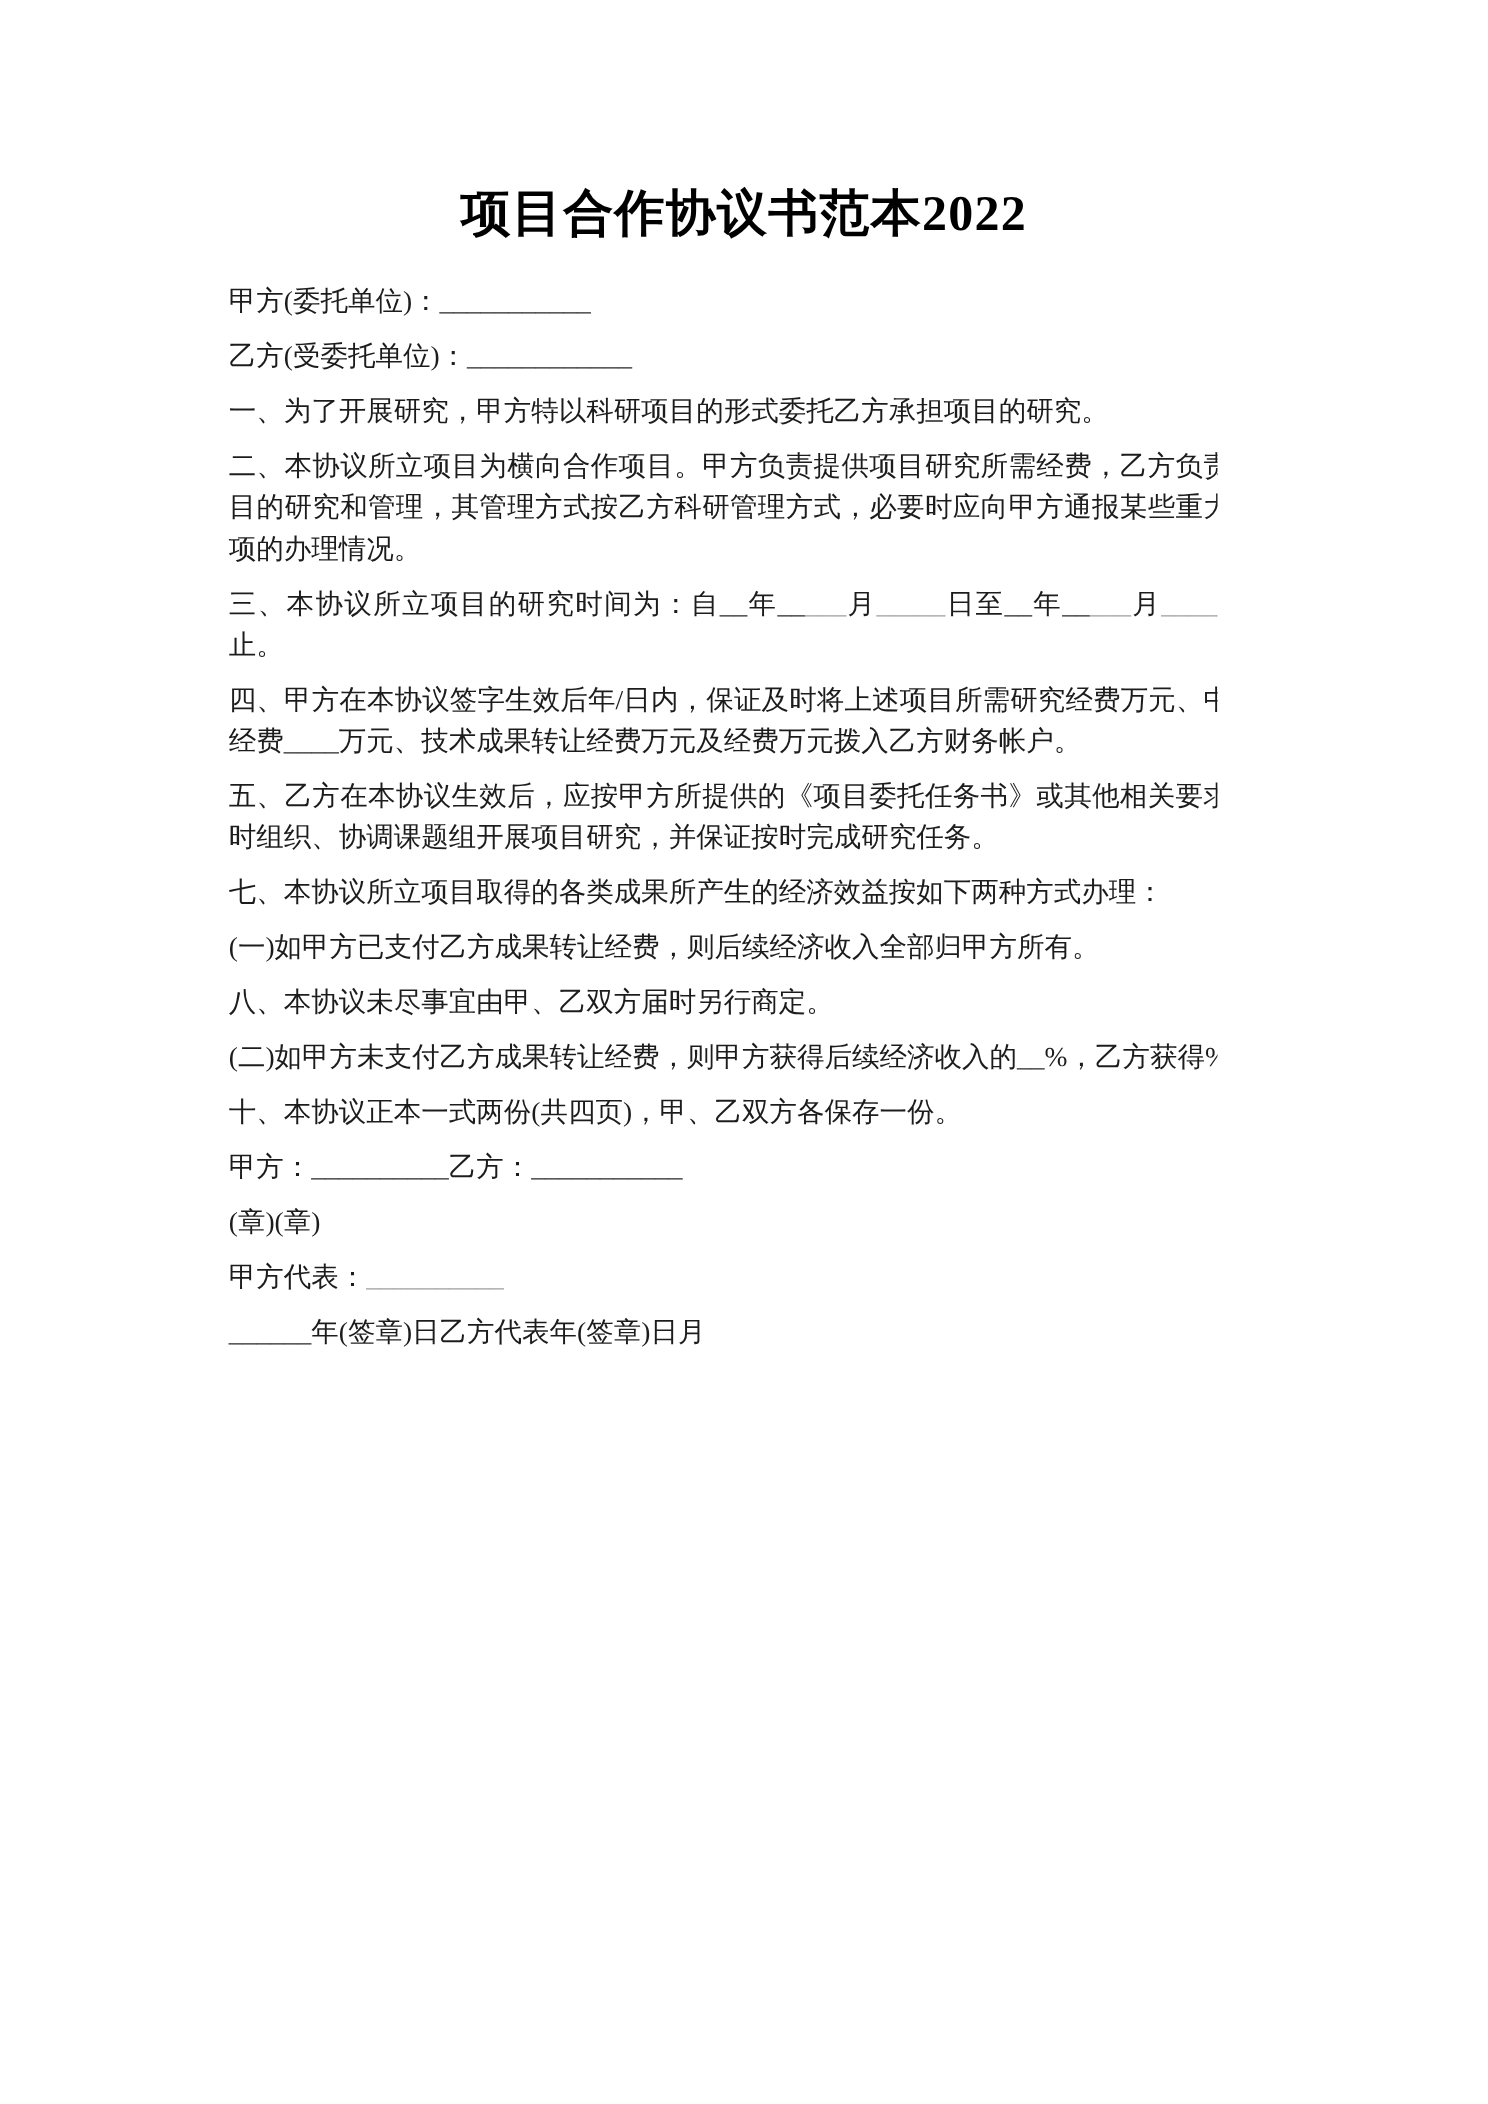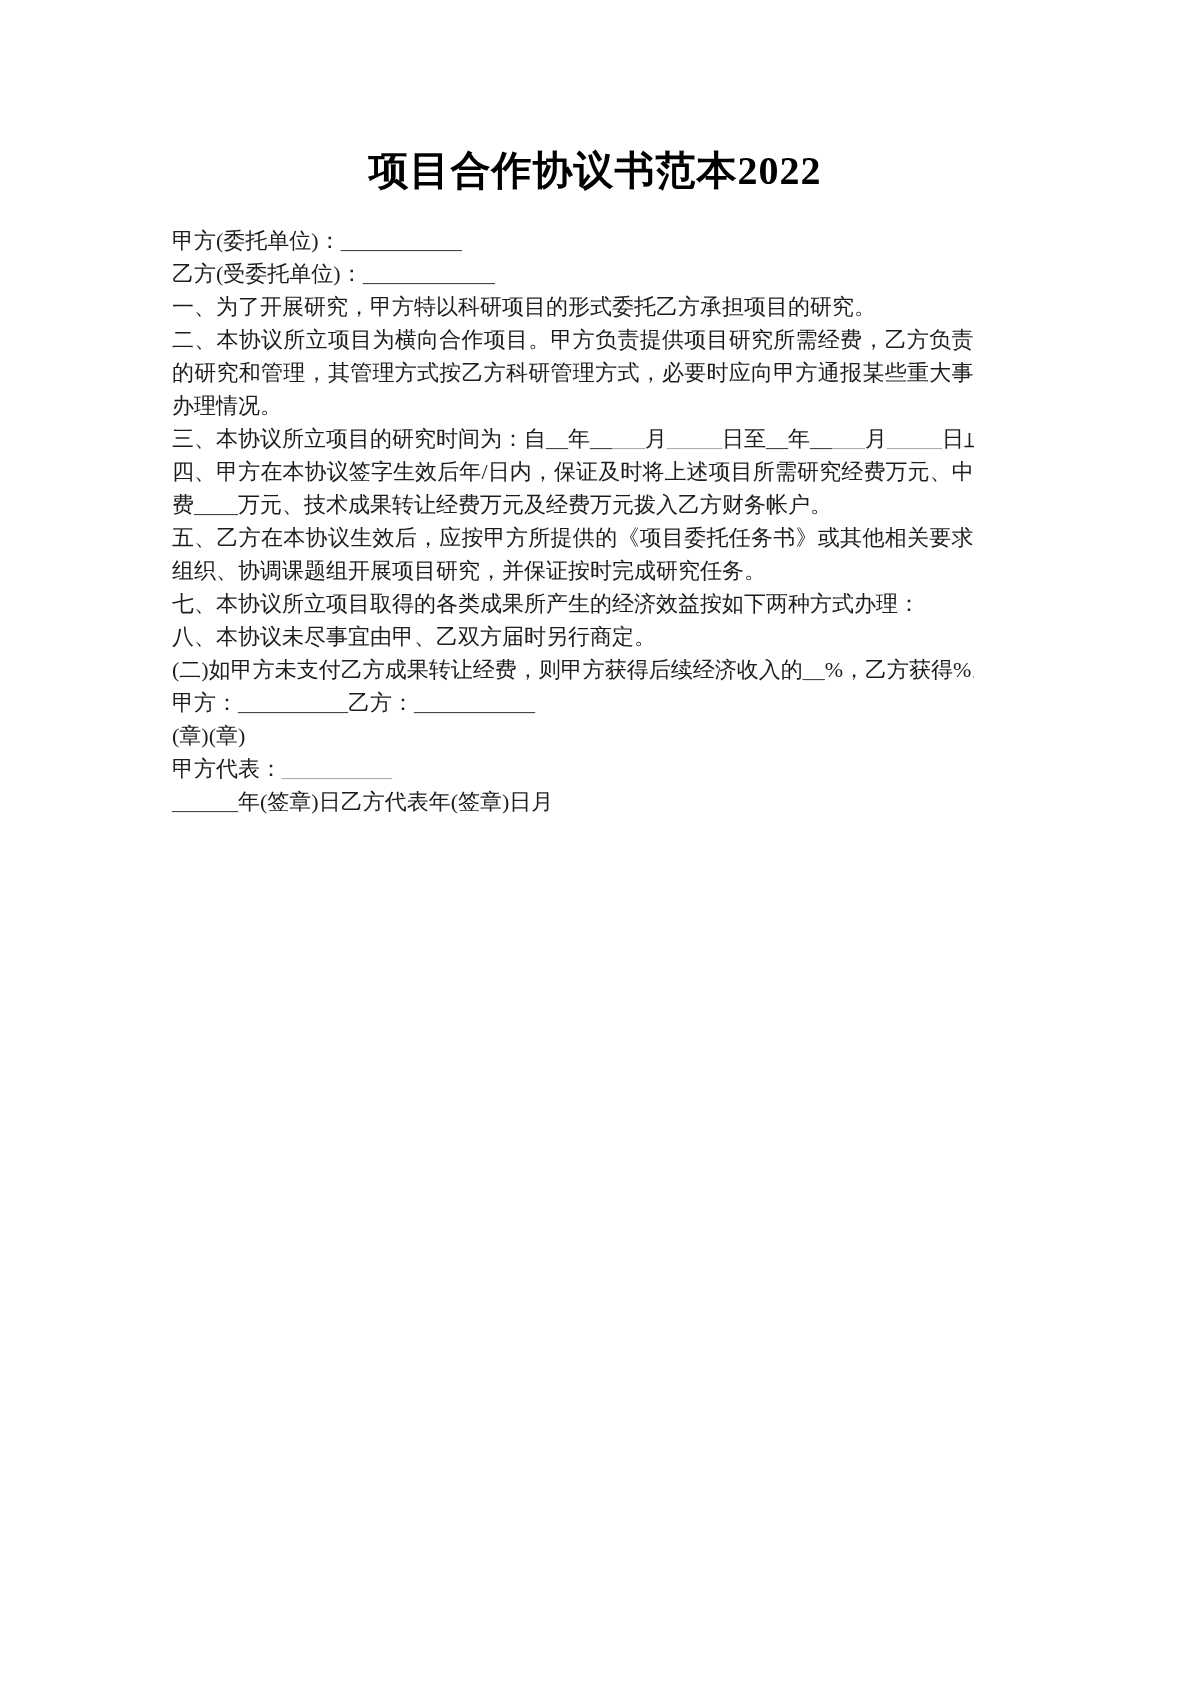--- a/index.html
+++ b/index.html
@@ -26,21 +26,21 @@
     margin: 0 0 28px 0;
     font-size: 40px;
     line-height: 50px;
     font-weight: 700;
     text-align: center;
     letter-spacing: 1px;
     color: #000000;
     white-space: nowrap;
   }
   .para {
-    margin: 0;
+    margin: 11px;
     font-size: 22px;
     line-height: 33px;
     text-align: justify;
     word-break: break-all;
   }
   .para span { font-size: inherit; }
   .blank {
     letter-spacing: 0;
     color: #3a3a3a;
   }
@@ -56,21 +56,23 @@
     <h1 class="title">项目合作协议书范本2022</h1>
     <div id="doc-body">
         <p class="para"><span>甲方(委托单位)：</span><span class="blank">___________</span></p>
         <p class="para"><span>乙方(受委托单位)：</span><span class="blank">____________</span></p>
         <p class="para"><span>一、为了开展研究，甲方特以科研项目的形式委托乙方承担项目的研究。</span></p>
         <p class="para"><span>二、本协议所立项目为横向合作项目。甲方负责提供项目研究所需经费，乙方负责项目的研究和管理，其管理方式按乙方科研管理方式，必要时应向甲方通报某些重大事项的办理情况。</span></p>
         <p class="para"><span>三、本协议所立项目的研究时间为：自</span><span class="blank">__</span><span>年</span><span class="blank">__</span><span class="blank blank-gray">___</span><span>月</span><span class="blank blank-gray">_____</span><span>日至</span><span class="blank">__</span><span>年</span><span class="blank">__</span><span class="blank blank-gray">___</span><span>月</span><span class="blank blank-gray">_____</span><span>日止。</span></p>
         <p class="para"><span>四、甲方在本协议签字生效后年/日内，保证及时将上述项目所需研究经费万元、中试经费</span><span class="blank">____</span><span>万元、技术成果转让经费万元及经费万元拨入乙方财务帐户。</span></p>
         <p class="para"><span>五、乙方在本协议生效后，应按甲方所提供的《项目委托任务书》或其他相关要求及时组织、协调课题组开展项目研究，并保证按时完成研究任务。</span></p>
         <p class="para"><span>七、本协议所立项目取得的各类成果所产生的经济效益按如下两种方式办理：</span></p>
+        <p class="para"><span>(一)如甲方已支付乙方成果转让经费，则后续经济收入全部归甲方所有。</span></p>
         <p class="para"><span>八、本协议未尽事宜由甲、乙双方届时另行商定。</span></p>
         <p class="para"><span>(二)如甲方未支付乙方成果转让经费，则甲方获得后续经济收入的</span><span class="blank">__</span><span>%，乙方获得%。</span></p>
+        <p class="para"><span>十、本协议正本一式两份(共四页)，甲、乙双方各保存一份。</span></p>
         <p class="para"><span>甲方：</span><span class="blank">__________</span><span>乙方：</span><span class="blank">___________</span></p>
         <p class="para"><span>(章)(章)</span></p>
         <p class="para"><span>甲方代表：</span><span class="blank blank-gray">__________</span></p>
         <p class="para"><span class="blank">______</span><span>年(签章)日乙方代表年(签章)日月</span></p>
       </div>
   </div>
 </div>
 
 </body></html>

